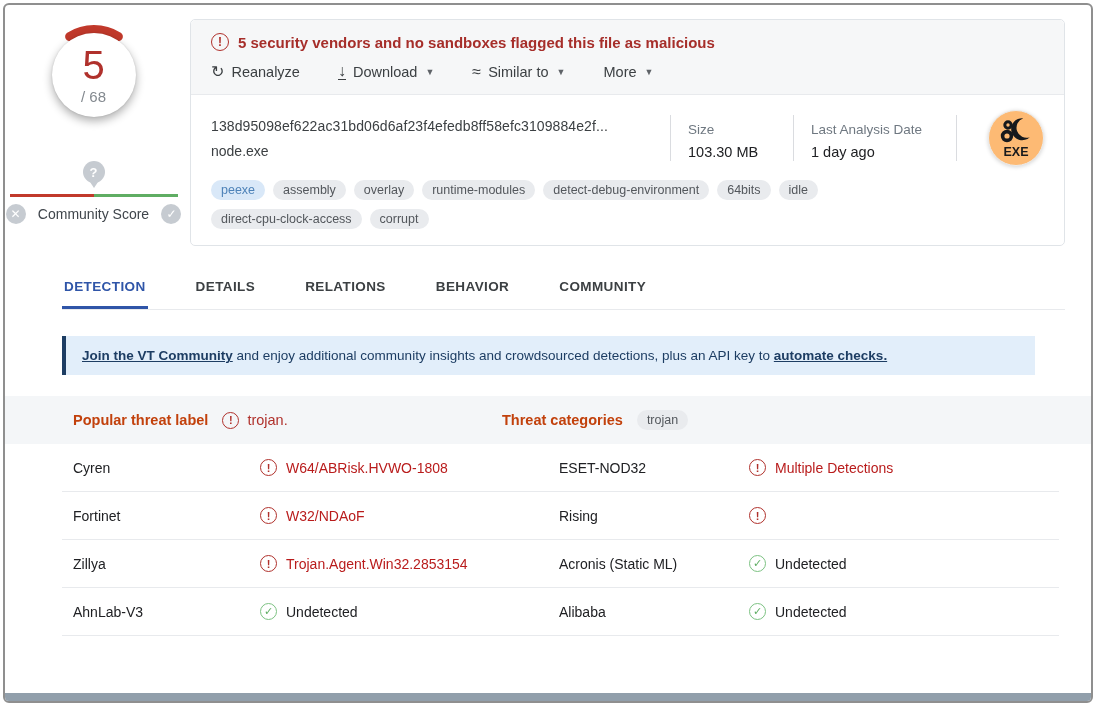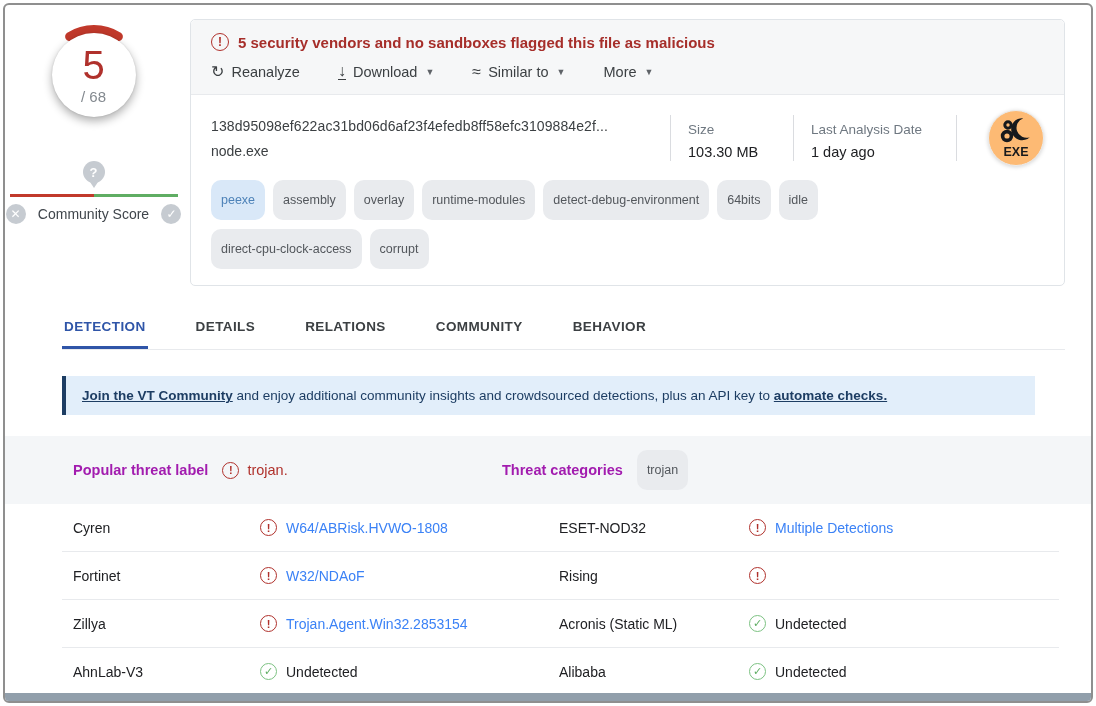--- a/index.html
+++ b/index.html
@@ -44,59 +44,59 @@
   .file-names { width:442px; font-size:14px; color:#3c4043; white-space:nowrap; overflow:hidden; }
   .file-names .hash { letter-spacing:.1px; }
   .file-names .fname { margin-top:9px; }
   .vsep { width:1px; height:46px; background:#dadce0; margin:0 17px; }
   .meta .label { font-size:13.5px; color:#6f7881;margin-top:6px; }
   .meta .value { font-size:14.5px; color:#202124; margin-top:7px; }
   .meta.size { width:88px; } .meta.lad { width:128px; }
   .exe-badge { width:56px; height:56px; margin-left:14px; border-radius:50%; background:#fdba74;
     border:1px solid #ececec; box-shadow:0 1px 4px rgba(0,0,0,.18); display:flex; align-items:center; justify-content:center; }
   .tags { margin-top:14px; display:flex; flex-wrap:wrap; gap:9px 8px; max-width:730px; }
-  .tag { background:#e9ebee; color:#53575c; font-size:12.5px; padding:13px 10px; border-radius:10px; cursor:pointer; }
+  .tag { background:#e9ebee; color:#53575c; font-size:12.5px; padding:3px 10px; border-radius:10px; cursor:pointer; }
   .tag.highlight { background:#d9e8f8; color:#4d82b8; }
 
   
   .tab-bar { display:flex; gap:46px; margin:20px 26px 0 57px; border-bottom:1px solid #e8eaed; }
   .tab { font-size:13.5px; font-weight:bold; letter-spacing:.4px; color:#3c4043; padding:13px 2px 12px;
     border-bottom:3px solid transparent; cursor:pointer; }
   .tab.active { color:#2f55a8; border-bottom-color:#2f55a8; }
 
   
   .banner { margin:26px 56px 0 57px; background:#e2eefa; border-left:4px solid #1d3d63; padding:12px 16px;
     font-size:13.5px; color:#1d3d63; }
   .banner a { color:#1d3d63; font-weight:bold; text-decoration:underline; cursor:pointer; }
 
   
   .threat-row { margin-top:21px; background:#f4f6f8; padding:14px 0; display:flex; align-items:center; }
   .threat-col1 { width:497px; padding-left:68px; display:flex; align-items:center; gap:14px; }
   .threat-col2 { display:flex; align-items:center; gap:14px; }
-  .bold-title { font-size:14.5px; font-weight:bold; color:#a21caf; }
+  .bold-title { font-size:14.5px; font-weight:bold; color:#c2410c; }
   .threat-value { display:flex; align-items:center; gap:8px; color:#b0312c; font-size:14.5px; }
   .alert-sm { width:17px; height:17px; border:1.6px solid #b0312c; border-radius:50%; color:#b0312c;
     font-size:11px; font-weight:bold; display:flex; align-items:center; justify-content:center; flex:0 0 auto; }
 
   
   .analysis-section { margin:0 32px 0 57px; }
   .analysis-header { display:flex; align-items:center; justify-content:space-between;
     padding:17px 1px 13px 11px; border-bottom:1px solid #e8eaed; }
   .analysis-title { display:flex; align-items:center; gap:8px; }
   .info-icon { width:16px; height:16px; border:1.4px solid #80868b; border-radius:50%; color:#80868b;
     font-size:10px; font-style:italic; font-weight:bold; display:flex; align-items:center; justify-content:center; }
   .automate-q { font-size:13.5px; color:#3c4043; }
   .vendor-row { display:flex; padding:15px 0 15px 11px; border-bottom:1px solid #e8eaed; font-size:14px; }
   .cell { display:flex; align-items:center; }
   .cell.c1 { width:486px; } .cell.c2 { flex:1; }
   .vendor-name { width:187px; color:#202124; flex:0 0 auto; }
   .cell.c2 .vendor-name { width:190px; }
   .result { display:flex; align-items:center; gap:9px; }
   .result .txt { color:#202124; }
-  .result.malicious .txt { color:#3b82f6; }
+  .result.malicious .txt { color:#b91c1c; }
   .check-sm { width:17px; height:17px; border:1.6px solid #7cc282; border-radius:50%; color:#5fad63;
     font-size:11px; display:flex; align-items:center; justify-content:center; flex:0 0 auto; }
 
   .bottom-strip { position:absolute; left:0; right:0; bottom:0; height:8px; background:#919fab; }
 </style>
 </head>
 <body>
 
 <div class="frame">
 
@@ -186,22 +186,22 @@
             <span class="tag">corrupt</span>
           </div>
       </div>
     </div>
   </div>
 
   <nav class="tab-bar">
       <div class="tab active">DETECTION</div>
       <div class="tab">DETAILS</div>
       <div class="tab">RELATIONS</div>
+      <div class="tab">BEHAVIOR</div>
       <div class="tab">COMMUNITY</div>
-      <div class="tab">BEHAVIOR</div>
     </nav>
 
   <div class="banner">
     <a>Join the VT Community</a><span> and enjoy additional community insights and crowdsourced detections, plus an API key to </span><a>automate checks.</a>
   </div>
 
   <div class="threat-row">
     <div class="threat-col1">
       <span class="bold-title">Popular threat label</span>
       <span class="threat-value">

